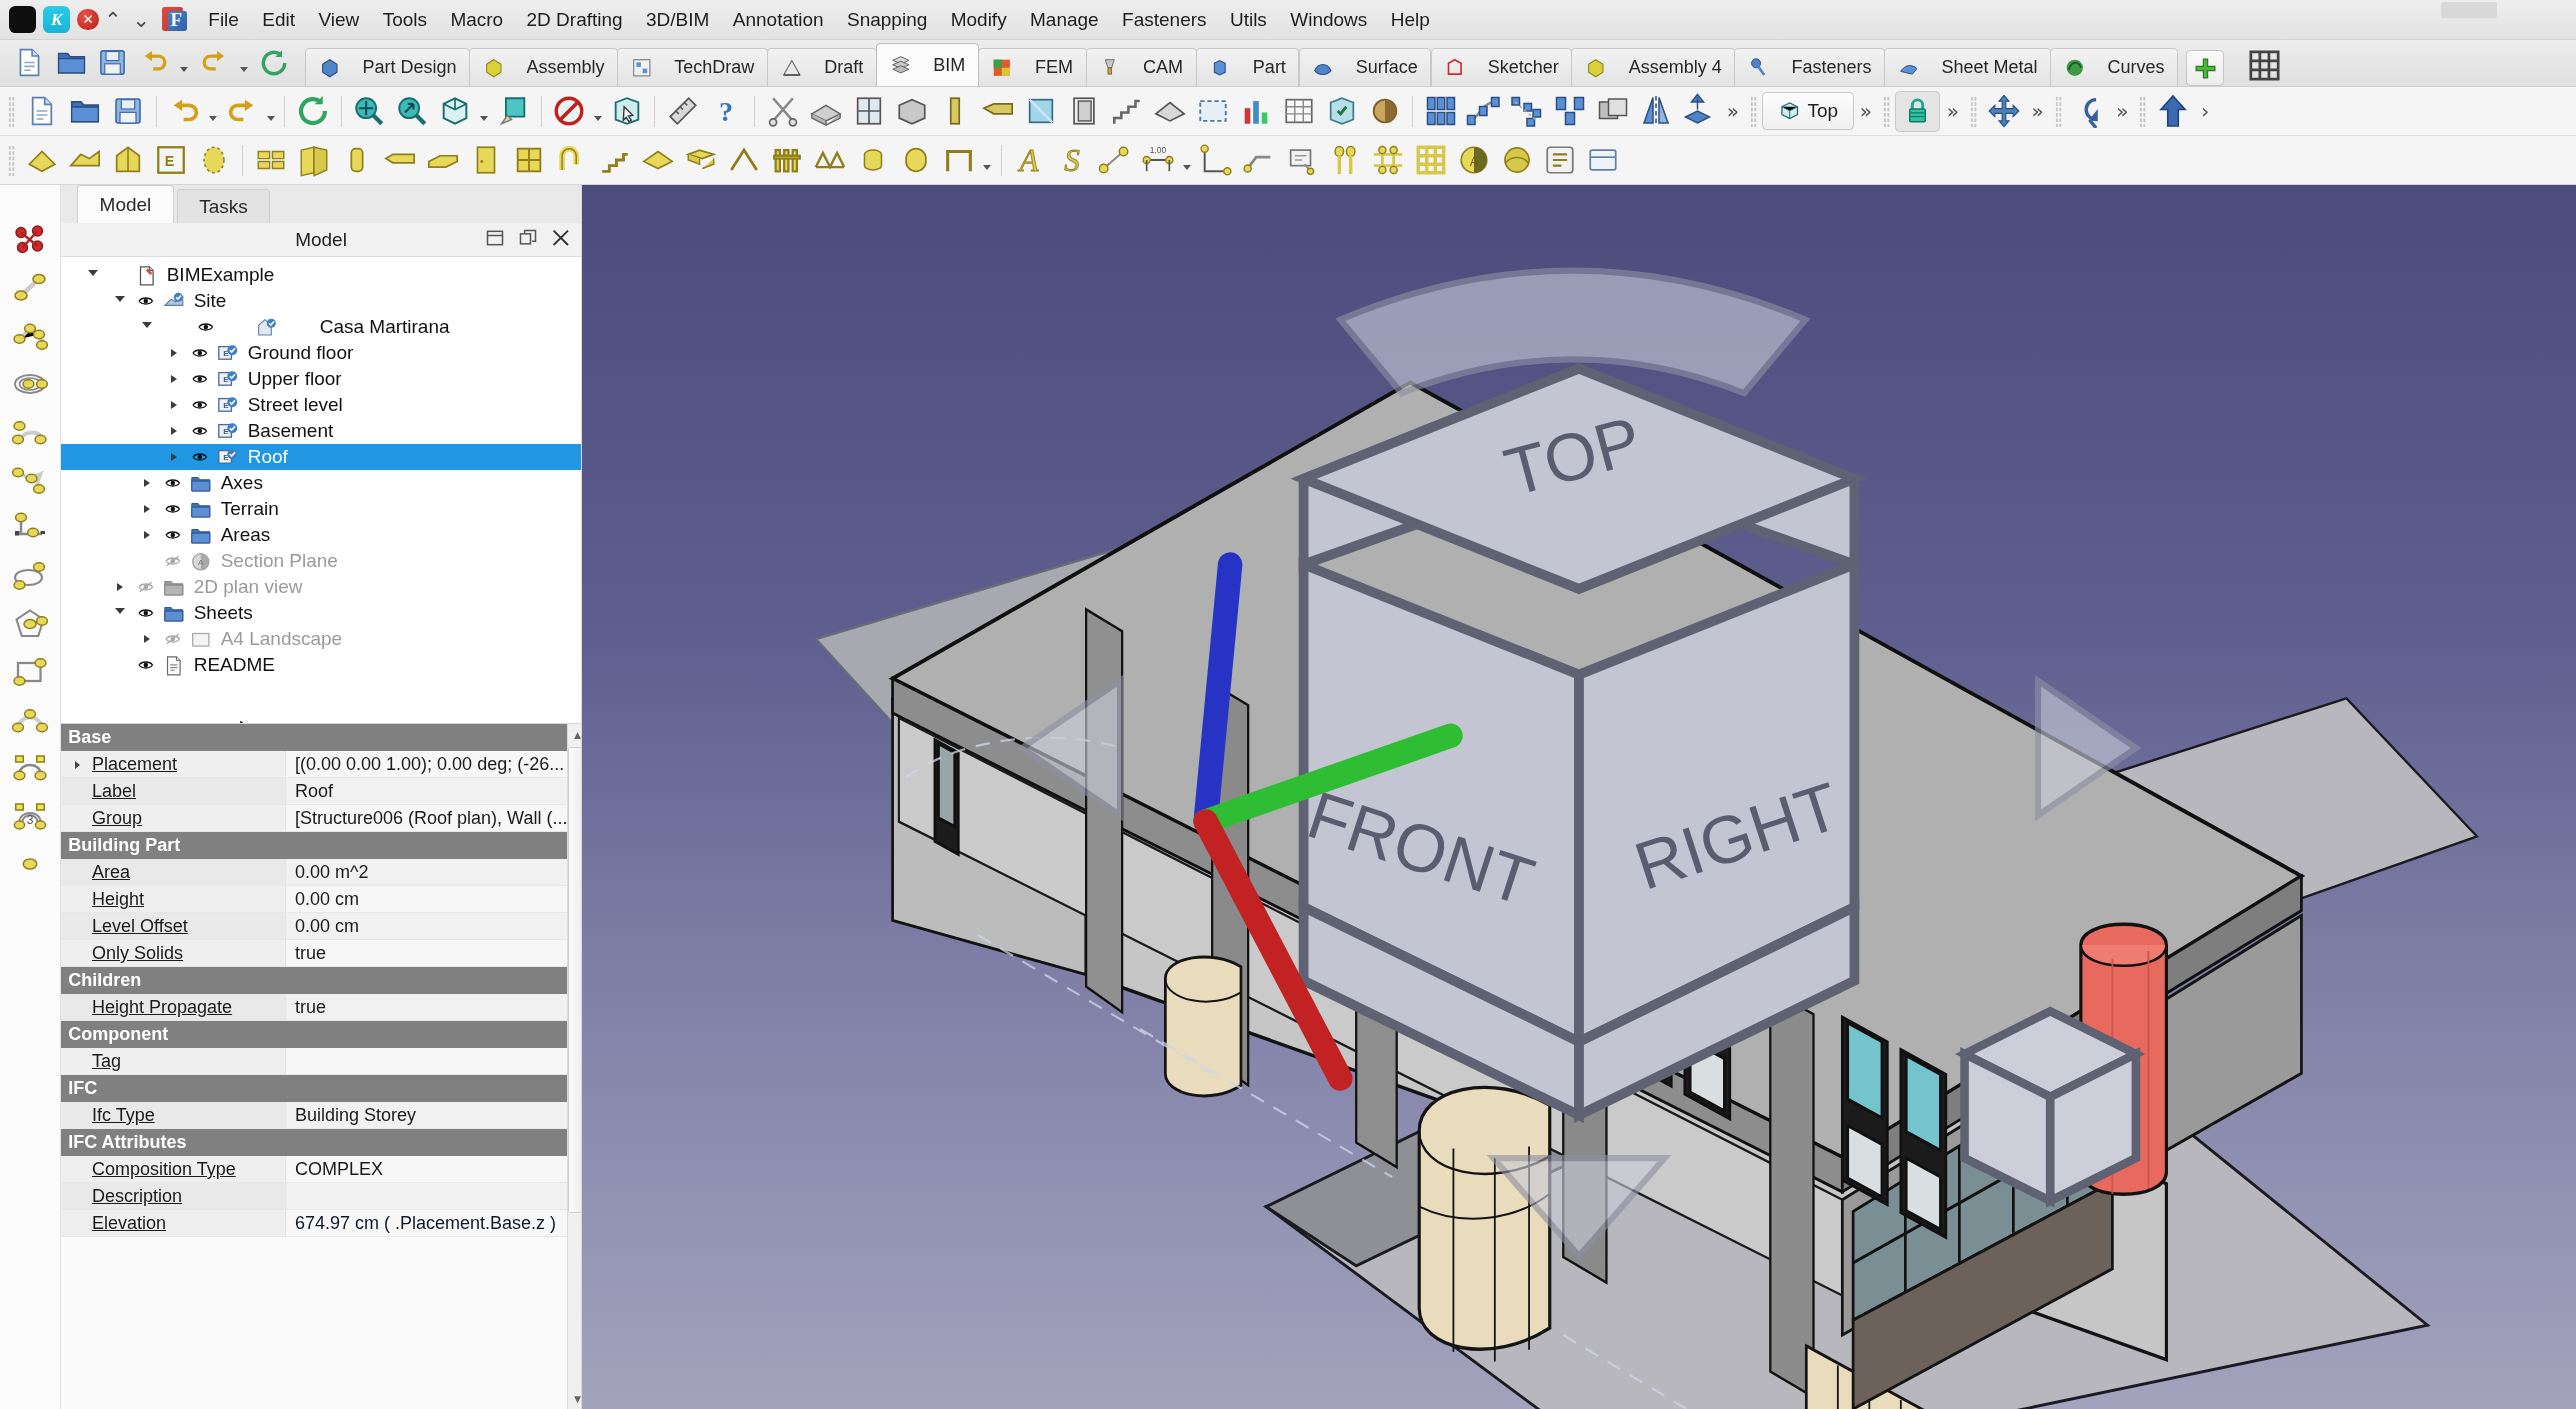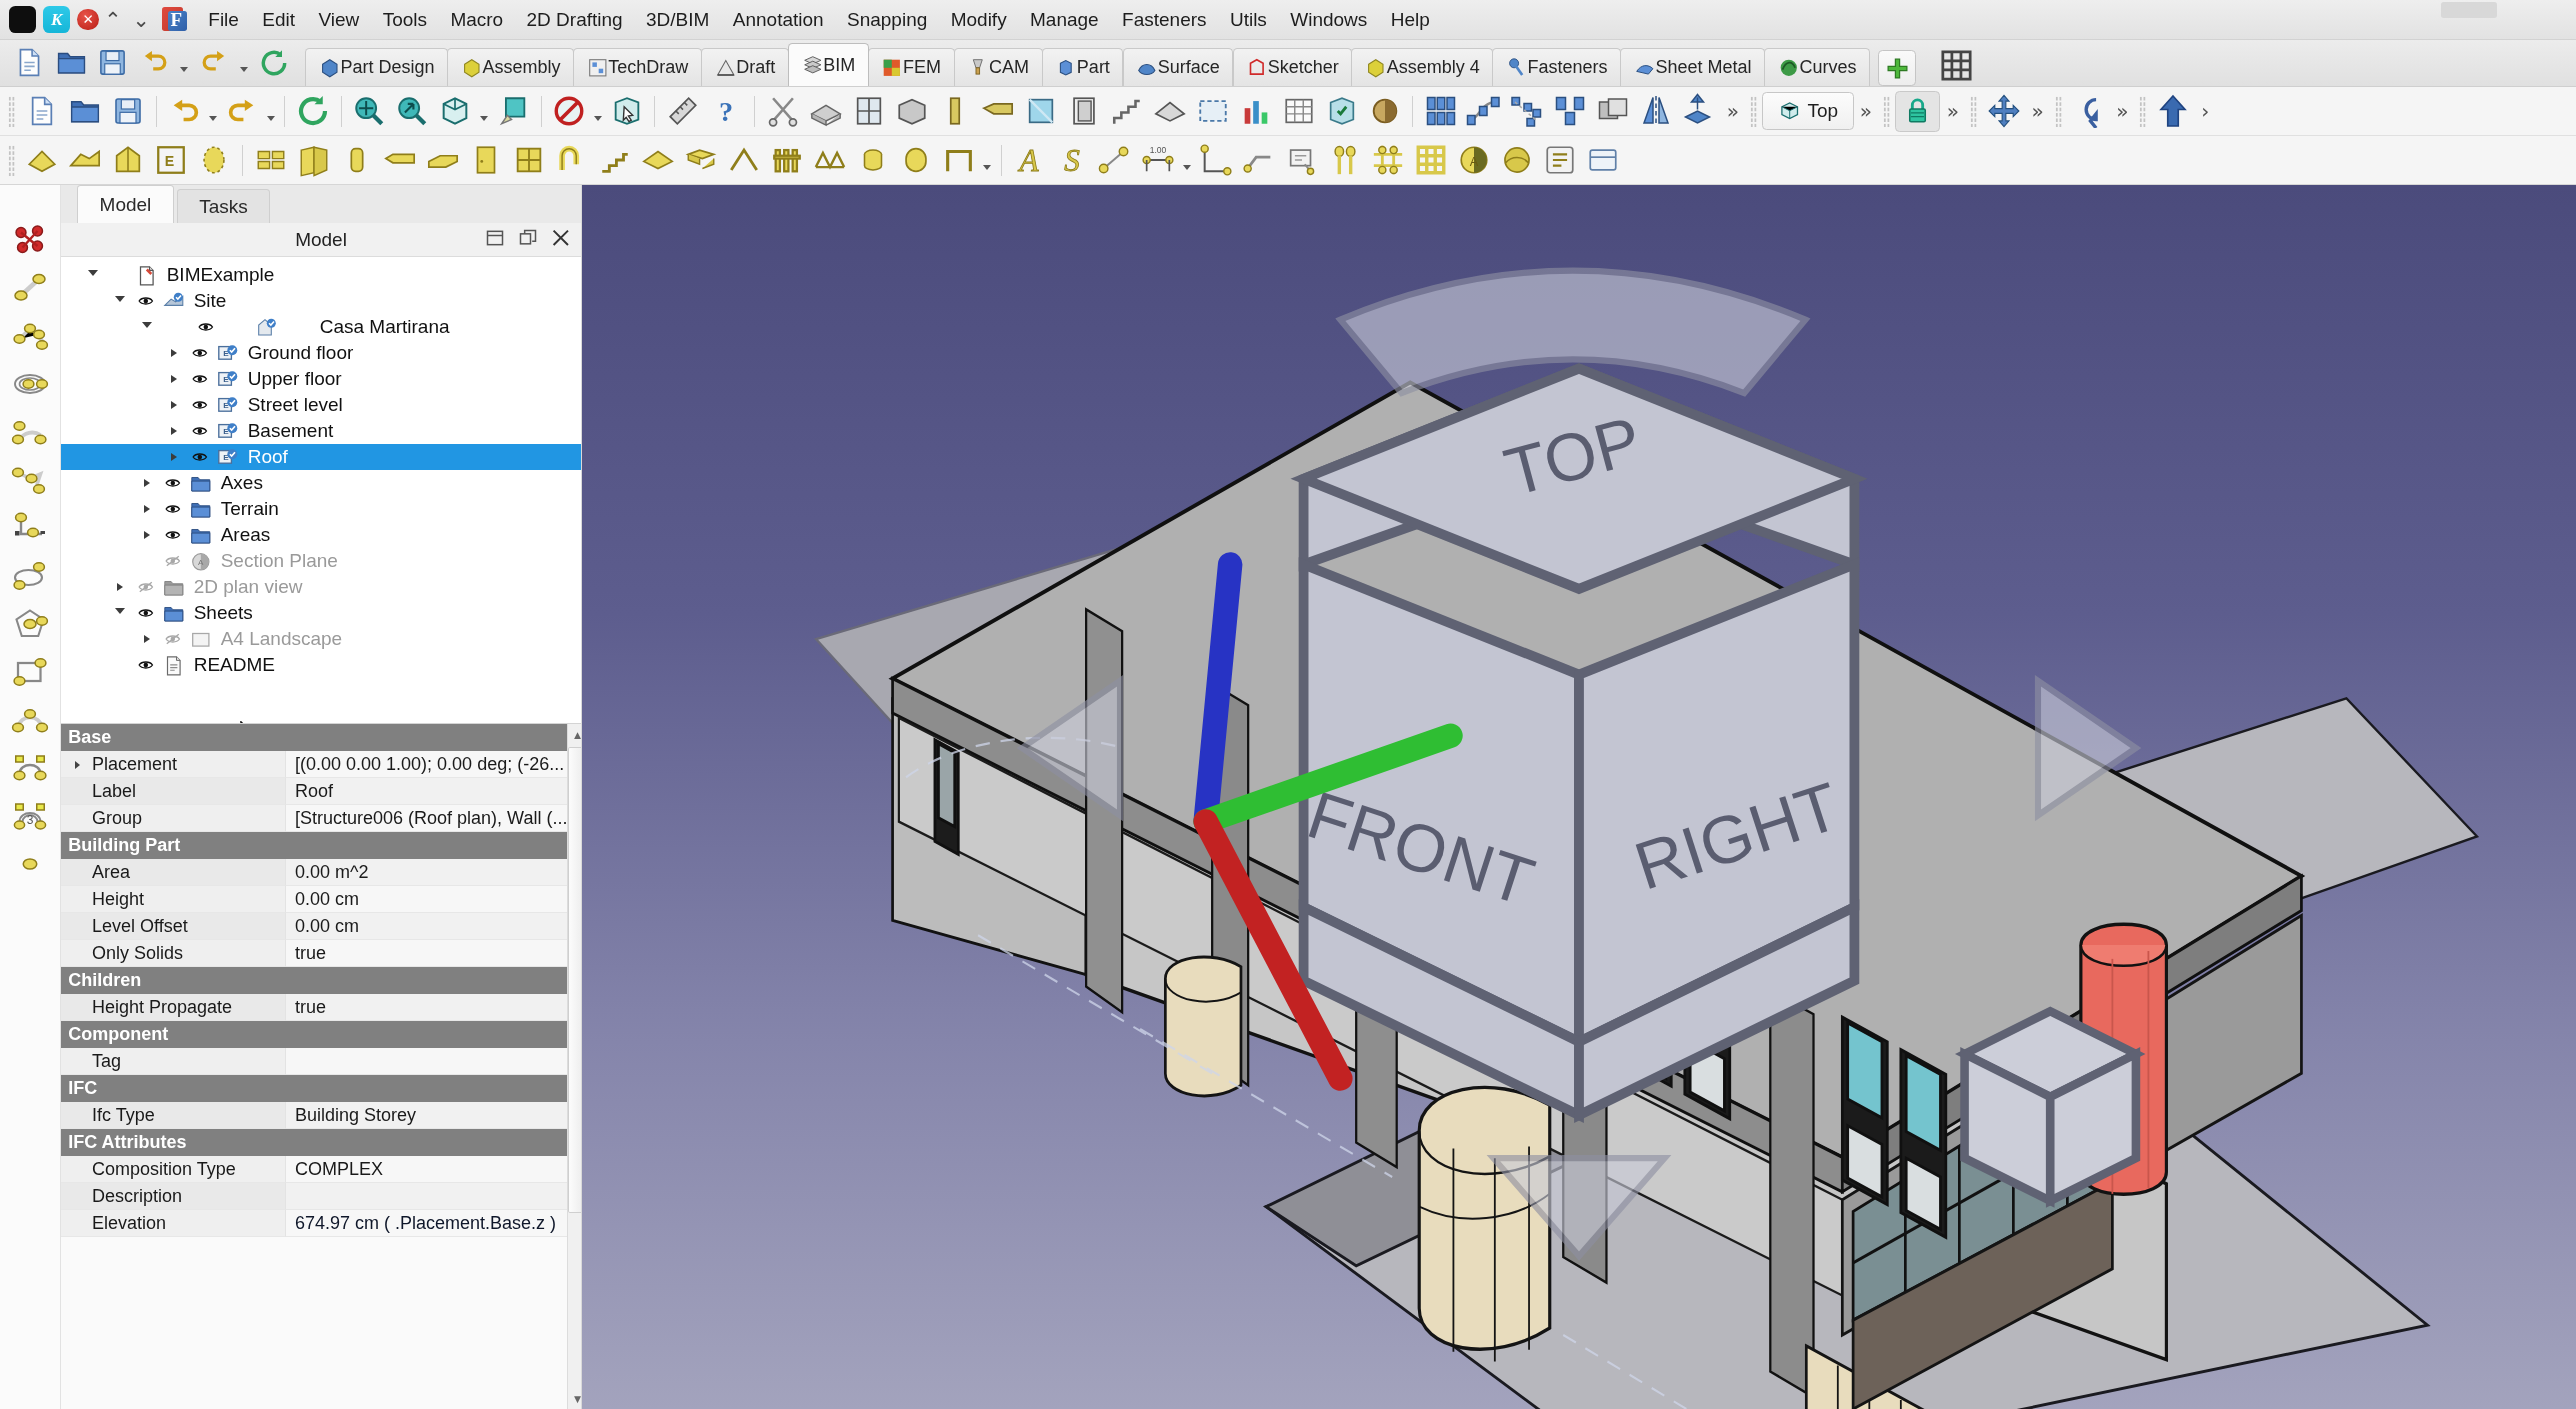--- a/index.html
+++ b/index.html
@@ -42,21 +42,21 @@
   
   .wbrow {
     height: 47px; background: linear-gradient(#ececec,#e0e0e0);
     display: flex; align-items: flex-end; flex: none; border-bottom: 0.9px solid #cfcfcf;
     padding-left: 5.4px; position: relative;
   }
   .quickicons { display:flex; align-items:center; height:47px; padding: 0 5.4px; gap: 3.6px; }
   .qicon { width: 38px; height: 38px; display:flex; align-items:center; justify-content:center; }
   .wbtabs { display: flex; align-items: flex-end; height: 47px; margin-left: 7.2px; gap: 0px; }
   .wbtab {
-    display: flex; align-items: center; gap: 0;
+    display: flex; align-items: center; gap: 22px;
     height: 38px; padding: 0 12.6px; font-size: 18px; color: #262626;
     background: linear-gradient(#f2f2f2,#e4e4e4);
     border: 0.9px solid #c9c9c9; border-bottom: none;
     border-top-left-radius: 4.5px; border-top-right-radius: 4.5px;
     margin-right: -0.9px; white-space: nowrap;
   }
   .wbtab.active { background: #fbfbfb; height: 43px; border-color: #bdbdbd; position: relative; z-index: 3; }
   .wbtab .ico { width: 21.6px; height: 21.6px; flex: none; }
   .wbplus {
     width: 38px; height: 36px; margin-left: 9px; background: linear-gradient(#fafafa,#ededed);
@@ -124,21 +124,21 @@
   .tlabel { white-space:nowrap; }
   .cursor-arrow { position:absolute; left:176px; top:460px; width: 20px; height: 27px; z-index: 10; }
 
   
   .props { flex: 1; background:#fafafa; overflow:hidden; position:relative; display:flex; }
   .propgrid { flex: 1; }
   .pcat { background:#808080; color:#fff; font-size:18px; font-weight:bold; height:27px;
           line-height:27px; padding-left: 7.2px; }
   .prow { display:flex; height:27px; font-size:18px; color:#1a1a1a; }
   .prow .k { width: 225px; padding-left: 31px; line-height:27px; background:#efefef;
-             border-right:0.9px solid #e3e3e3; border-bottom:0.9px solid #e7e7e7; }
+             border-right:0.9px solid #e3e3e3; border-bottom:0.9px solid #e7e7e7;text-decoration:underline; }
   .prow .v { flex:1; padding-left: 9px; line-height:27px; background:#f7f7f7;
              border-bottom:0.9px solid #e7e7e7; overflow:hidden; white-space:nowrap; }
   .prow.alt .k { background:#e9e9e9; } .prow.alt .v { background:#f1f1f1; }
   .prow .v.expr { color:#0f172a; }
   .prow .k.exp { padding-left: 31px; position: relative; }
   .prow .k.exp:before { content:""; position:absolute; left:14.4px; top:10px;
       border-left:5.4px solid #444; border-top:4.5px solid transparent; border-bottom:4.5px solid transparent;}
   .pscroll { width: 23.4px; background:#f0f0f0; border-left:0.9px solid #dcdcdc;
              display:flex; flex-direction:column; align-items:center; }
   .pscroll .up, .pscroll .dn { height: 21.6px; display:flex;align-items:center;justify-content:center;

